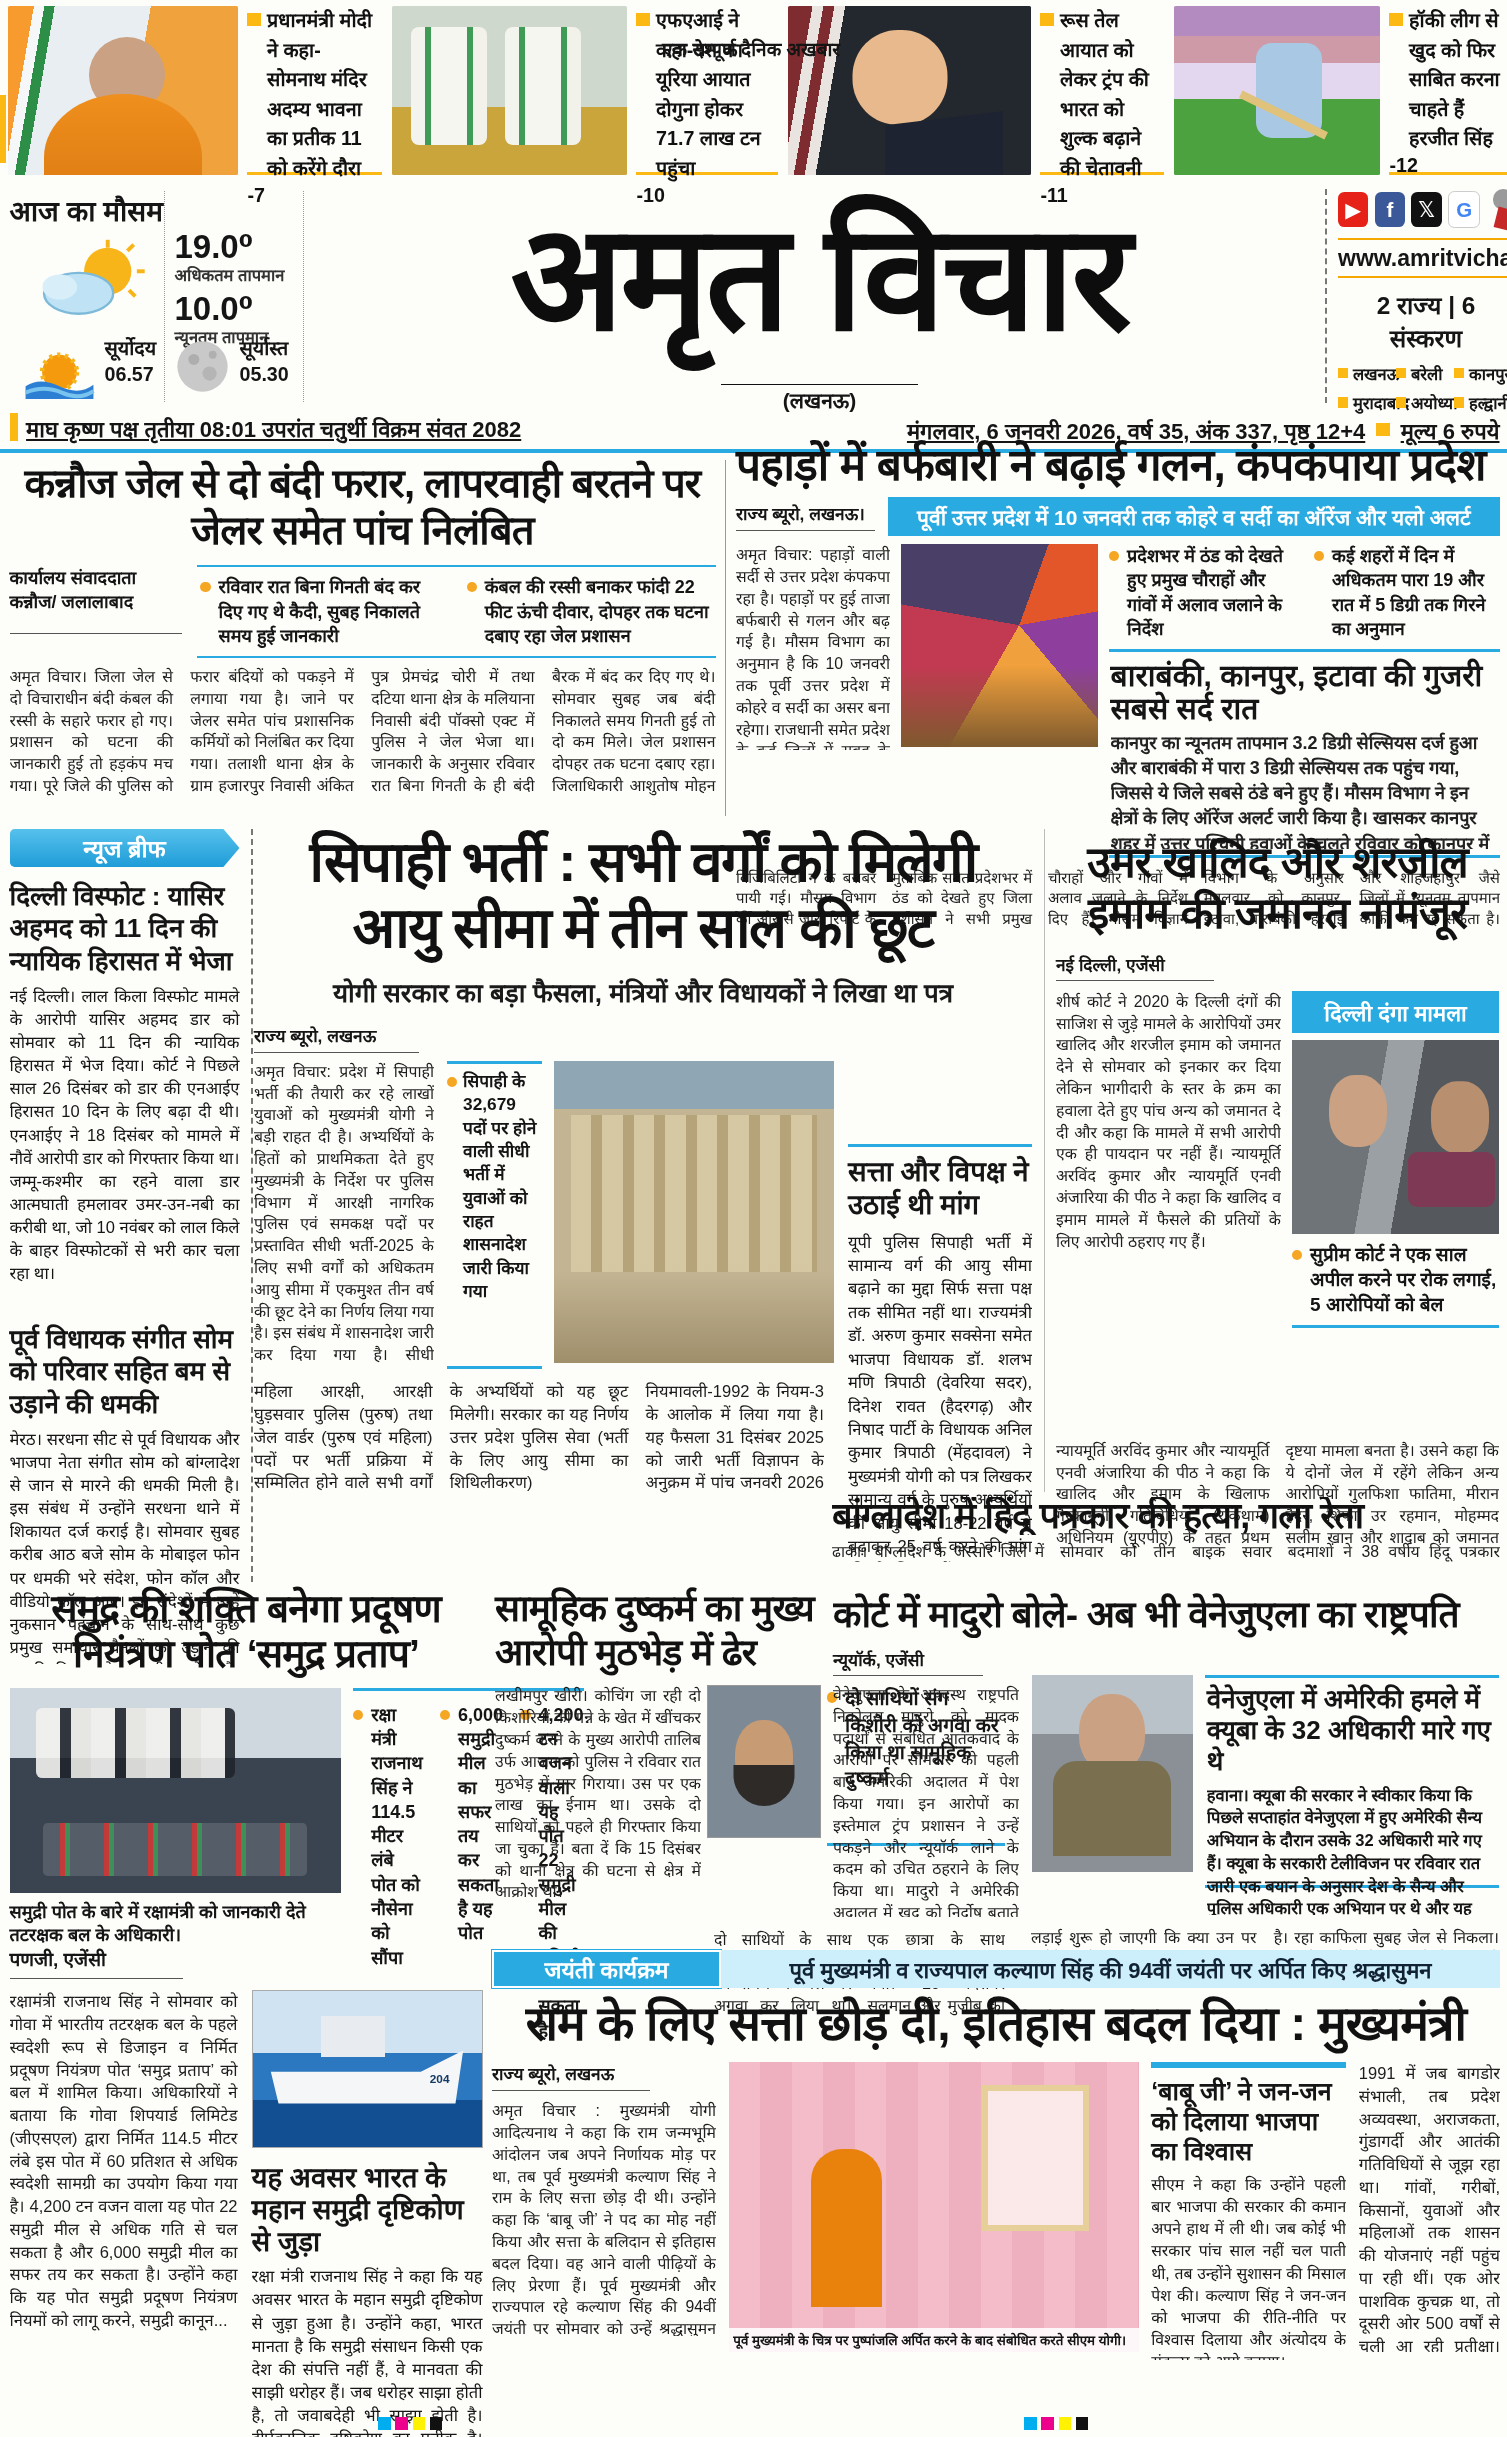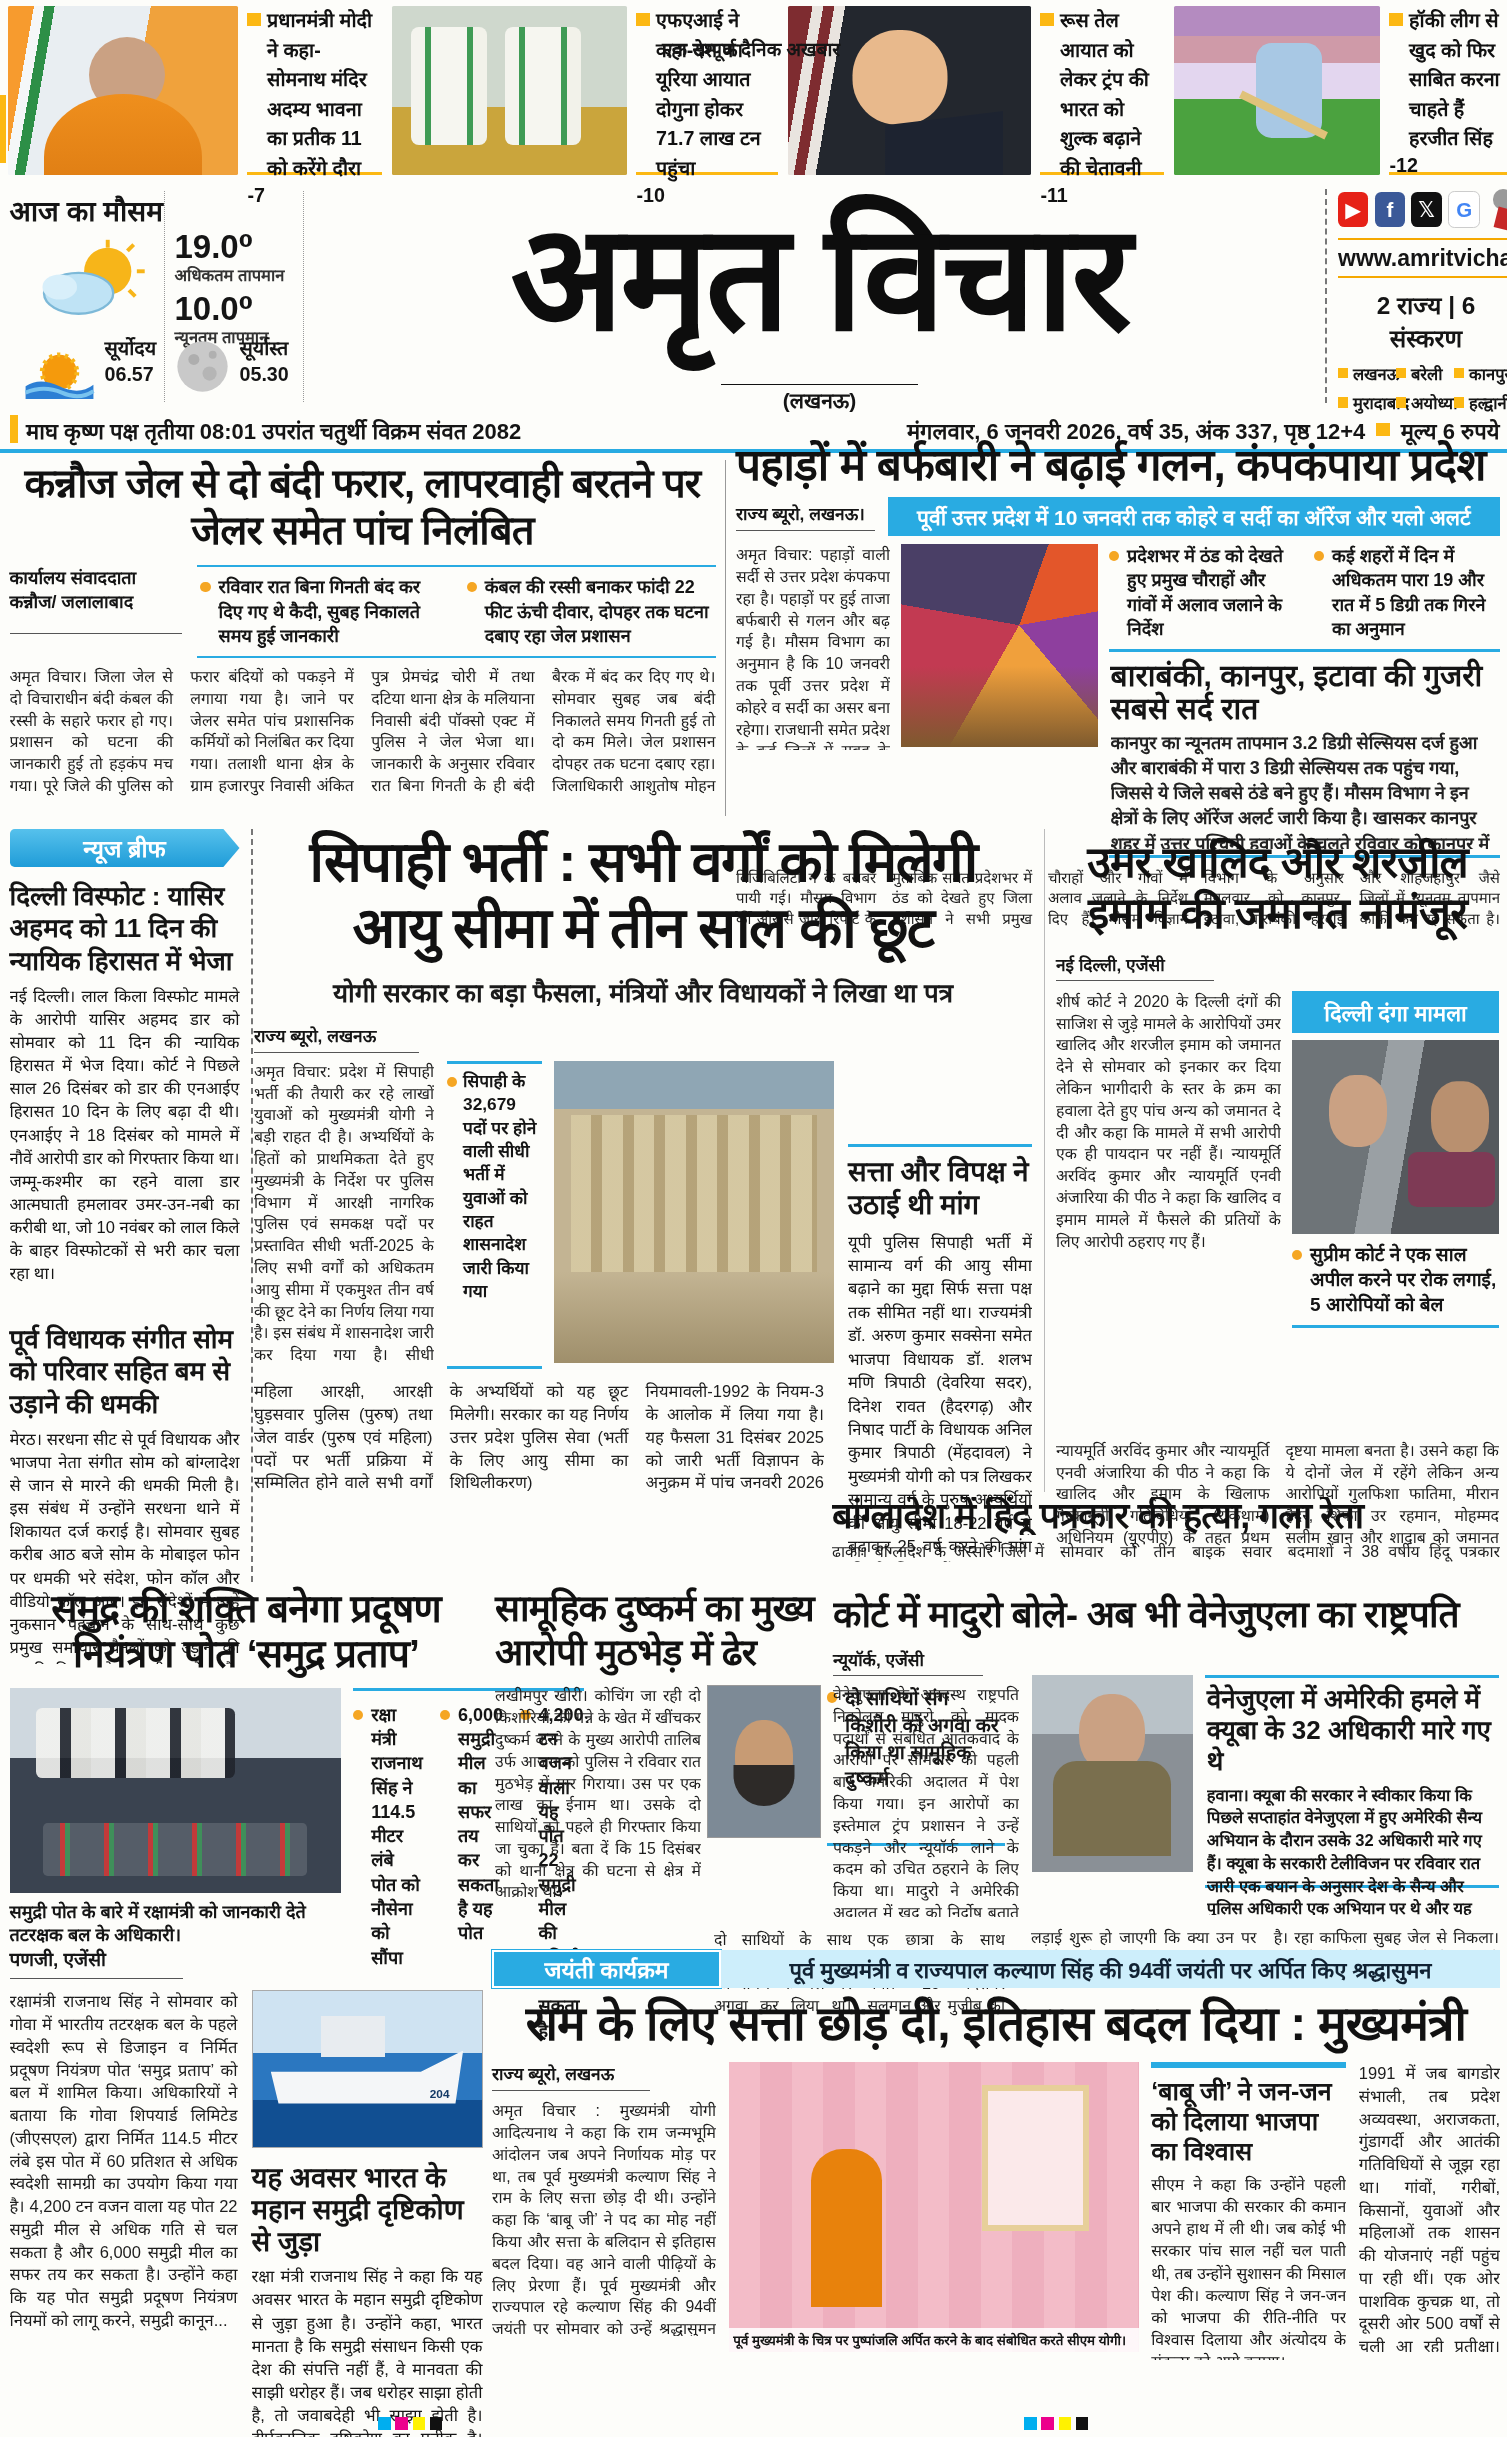--- a/index.html
+++ b/index.html
@@ -49,21 +49,21 @@
   .sic.x{background:#111;}
   .sic.g{background:#fff;border:0.8px solid #ccc;color:#4285f4;}
   .mic{width:31.5px;height:41px;position:relative;}
   .mic:before{content:"";position:absolute;left:6.3px;top:0;width:20.5px;height:20.5px;border-radius:50%;background:#9a9a9a;}
   .mic:after{content:"";position:absolute;left:9.5px;top:19px;width:14px;height:20.5px;background:#c62828;transform:rotate(14deg);}
   #website{font-size:23px;font-weight:bold;margin-top:7.9px;border-top:2.4px solid #f5a800;border-bottom:2.4px solid #f5a800;padding:4.7px 0;}
   #edcount{font-size:24.4px;font-weight:bold;margin-top:9.5px;text-align:center;}
   .edgrid{display:flex;flex-wrap:wrap;margin-top:7.9px;}
   .edit{display:flex;gap:4.7px;width:33%;font-size:16.5px;font-weight:bold;align-items:center;margin-bottom:6.3px;}
   .edit .ysq{width:10.2px;height:10.2px;margin-top:0;}
-  #daterow{position:absolute;top:413px;left:9.5px;width:1490px;height:33px;display:flex;justify-content:space-between;align-items:center;}
+  #daterow{position:absolute;top:413px;left:9.5px;width:1490px;height:33px;display:flex;justify-content:space-between;text-decoration:underline;}
   #panchang{display:flex;gap:7.9px;font-size:22px;font-weight:bold;}
   #panchang .yb{width:8.7px;height:28px;background:#fcb813;}
   #dateline{display:flex;gap:11px;align-items:center;font-size:22px;font-weight:bold;}
   #cyanrule{position:absolute;top:449px;left:0;width:1508px;height:3.9px;background:#29abe2;}
   
   #kannauj{position:absolute;top:460px;left:9.5px;width:706px;height:356px;}
   #kannauj h1{font-size:40px;line-height:1.18;margin:0;text-align:center;}
   .k-mid{display:flex;gap:15.8px;margin-top:11px;}
   .k-byline{width:172px;font-size:18px;font-weight:bold;border-bottom:1.6px solid #555;padding-bottom:7.9px;height:60px;}
   .k-bullets{flex:1;border-top:2.4px solid #29abe2;border-bottom:2.4px solid #29abe2;padding:7.9px 3.2px;display:flex;gap:20.5px;}
@@ -152,21 +152,21 @@
   #maduro .bottom{margin-top:9.5px;margin-left:198px;columns:2;column-gap:17.3px;height:50px;font-size:15.8px;}
   
   #vesselbot{position:absolute;top:1946px;left:9.5px;width:473px;height:465px;}
   #vesselbot .byl{font-size:19px;font-weight:bold;border-bottom:1.6px solid #555;width:173px;padding-bottom:6.3px;}
   .vb-row{display:flex;gap:14px;margin-top:11px;}
   .vb-body{width:228px;height:410px;font-size:16.5px;}
   .vb-rt{flex:1;}
   .ph-ship{height:156px;background:linear-gradient(180deg,#cfe3f2 0 40%,#2b77c0 40% 70%,#114f92 70% 100%);position:relative;overflow:hidden;border:0.8px solid #aaa;}
   .ph-ship:before{content:"";position:absolute;left:8%;top:38%;width:84%;height:34%;background:#f4f6f8;clip-path:polygon(0 40%,78% 40%,100% 0,96% 100%,4% 100%);}
   .ph-ship:after{content:"";position:absolute;left:30%;top:16%;width:28%;height:26%;background:#e8ecf0;}
-  .hull{position:absolute;right:14%;top:52%;font-size:11.8px;font-weight:bold;color:#143a66;margin-top:15px;}
+  .hull{position:absolute;right:14%;top:52%;font-size:11.8px;font-weight:bold;color:#143a66;}
   .shipbox{margin-top:14px;}
   .shipbox .t{font-size:27.6px;font-weight:bold;line-height:1.15;}
   .shipbox .b{font-size:16.5px;line-height:1.4;text-align:justify;margin-top:7.9px;height:197px;overflow:hidden;}
   #ram{position:absolute;top:1950px;left:492px;width:1008px;height:460px;}
   .jstrip{display:flex;height:38px;}
   .jlabel{width:225px;background:#29abe2;color:#fff;font-size:23px;font-weight:bold;display:flex;align-items:center;justify-content:center;border:2.4px solid #fff;outline:1.6px solid #29abe2;}
   .jtext{flex:1;background:#cdeefb;font-size:22px;font-weight:bold;display:flex;align-items:center;justify-content:center;color:#123;}
   #ram h1{font-size:48px;margin:11px 0 0;text-align:center;line-height:1.05;white-space:nowrap;}
   .ram-row{display:flex;gap:12.6px;margin-top:12.6px;}
   .ram-c1{width:224px;}

